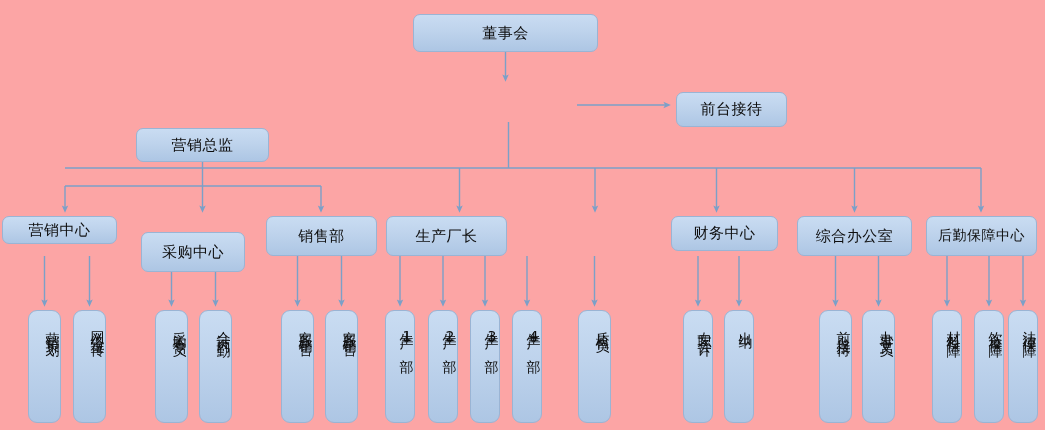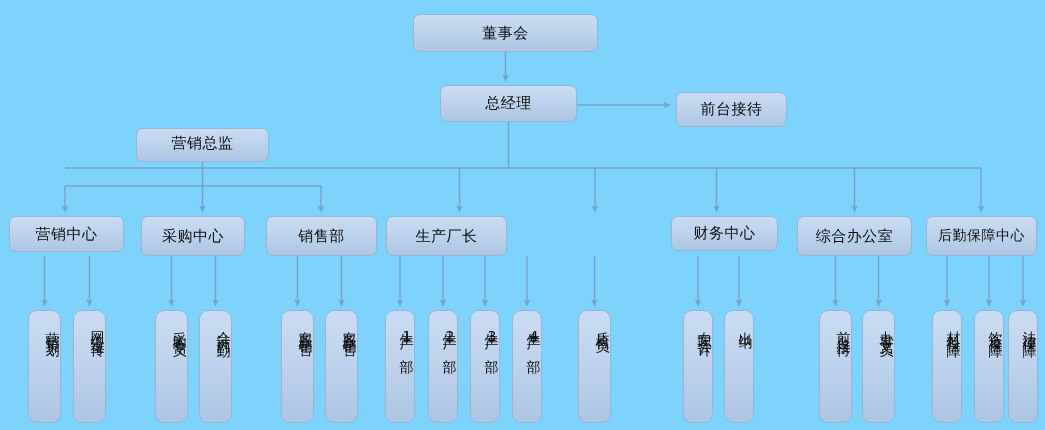--- a/index.html
+++ b/index.html
@@ -7,21 +7,21 @@
     padding: 0;
     background: #ffffff;
   }
   body {
     font-family: "DejaVu Sans", "Liberation Sans", sans-serif;
   }
   #chart {
     position: relative;
     width: 1045px;
     height: 430px;
-    background: #7dd3fc;
+    background: #fca5a5;
     overflow: hidden;
   }
   #connectors {
     position: absolute;
     left: 0;
     top: 0;
     width: 1045px;
     height: 430px;
   }
   .node {
@@ -109,28 +109,27 @@
       <line x1="835.5" y1="256" x2="835.5" y2="303" marker-end="url(#arrow)"></line>
       <line x1="878.5" y1="256" x2="878.5" y2="303" marker-end="url(#arrow)"></line>
       <line x1="947" y1="256" x2="947" y2="303" marker-end="url(#arrow)"></line>
       <line x1="989" y1="256" x2="989" y2="303" marker-end="url(#arrow)"></line>
       <line x1="1023" y1="256" x2="1023" y2="303" marker-end="url(#arrow)"></line>
     </g>
   </svg>
 
   <div class="node h" style="left:413px;top:14px;width:185px;height:38px;">董事会</div>
 
-  <div class="node h" style="left:440px;top:85px;width:137px;height:37px;">总经理</div>
 
   <div class="node h" style="left:676px;top:92px;width:111px;height:35px;">前台接待</div>
 
-  <div class="node h" style="left:136px;top:128px;width:133px;height:34px;font-family:Liberation Mono, monospace;">营销总监</div>
+  <div class="node h" style="left:136px;top:128px;width:133px;height:34px;">营销总监</div>
 
-  <div class="node h" style="left:9px;top:216px;width:115px;height:36px;">营销中心</div>
-  <div class="node h" style="left:141px;top:216px;width:104px;height:40px;">采购中心</div>
+  <div class="node h" style="left:2px;top:216px;width:115px;height:28px;">营销中心</div>
+  <div class="node h" style="left:141px;top:232px;width:104px;height:40px;">采购中心</div>
   <div class="node h" style="left:266px;top:216px;width:111px;height:40px;">销售部</div>
   <div class="node h" style="left:386px;top:216px;width:121px;height:40px;">生产厂长</div>
   <div class="node h" style="left:671px;top:216px;width:107px;height:35px;">财务中心</div>
   <div class="node h" style="left:797px;top:216px;width:115px;height:40px;">综合办公室</div>
   <div class="node h small" style="left:926px;top:216px;width:111px;height:40px;">后勤保障中心</div>
 
   <div class="node v" style="left:28px;top:310px;width:33px;height:113px;">营销策划</div>
   <div class="node v" style="left:73px;top:310px;width:33px;height:113px;">网络宣传</div>
   <div class="node v" style="left:155px;top:310px;width:33px;height:113px;">采购专员</div>
   <div class="node v" style="left:199px;top:310px;width:33px;height:113px;">会计内勤</div>

